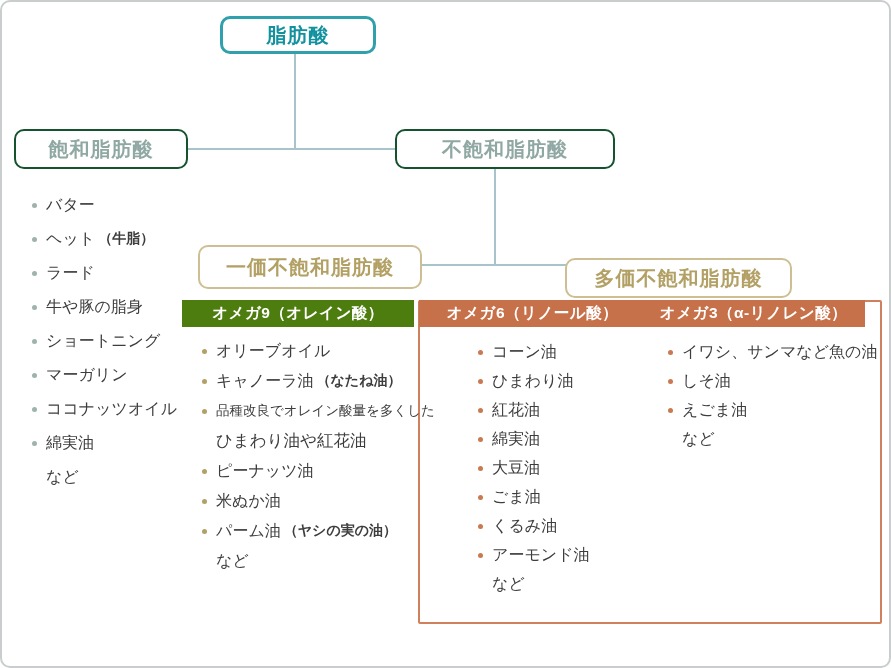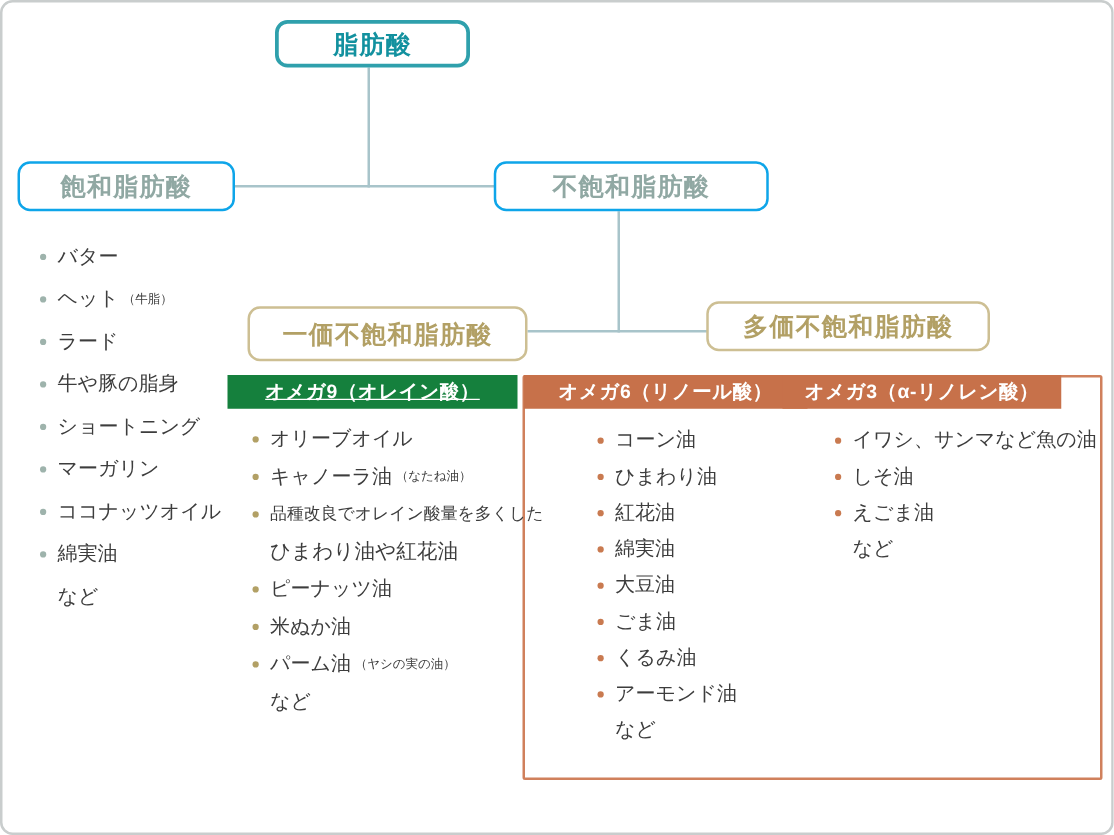--- a/index.html
+++ b/index.html
@@ -3,41 +3,41 @@
 <meta charset="utf-8">
 <style>
   html,body{margin:0;padding:0;background:#fff;}
   body{font-family:"Liberation Sans","DejaVu Sans",sans-serif;}
   .canvas{position:relative;width:891px;height:668px;box-sizing:border-box;
           background:#fff;border:2px solid #c9cdcd;border-radius:10px;overflow:hidden;}
   .node{position:absolute;display:flex;align-items:center;justify-content:center;
         border-radius:10px;font-weight:bold;font-size:20px;background:#fff;
         box-sizing:border-box;letter-spacing:1px;z-index:3;}
   .node.teal{border:3px solid #2fa0ac;color:#12919f;}
-  .node.sage{border:2px solid #0ea5e9;color:#90a8a3;}
+  .node.sage{border:2px solid #14532d;color:#90a8a3;}
   .node.tan{border:2px solid #cdbf93;color:#b2a065;}
   .node.essential{border:2px solid #d4794f;color:#d2643a;}
   .line{position:absolute;background:#a8c4ca;z-index:1;}
   .orange-rect{position:absolute;left:416px;top:298px;width:464px;height:324px;
                border:2px solid #d0805c;box-sizing:border-box;border-radius:2px;z-index:0;}
   .col-header{position:absolute;height:27px;display:flex;align-items:center;justify-content:center;
               color:#ffffff;font-weight:bold;font-size:15.5px;box-sizing:border-box;z-index:2;letter-spacing:.5px;}
-  .col-header.tan-bg{background:#15803d;text-decoration:underline;}
+  .col-header.tan-bg{background:#4d7c0f;}
   .col-header.orange-bg{background:#c7714a;}
   .list-wrap{position:absolute;z-index:2;color:#3d3d3d;}
   .oil-list{list-style:none;margin:0;padding:0;}
   .oil-item{display:flex;align-items:center;font-size:16px;}
   .lg .oil-item,.lg.etc-line{height:34px;}
   .md .oil-item,.md.etc-line{height:30px;}
   .sm .oil-item,.sm.etc-line{height:29px;}
   .bullet{width:5px;height:5px;border-radius:50%;margin-right:9px;flex:none;}
   .sage-b .bullet{background:#9eb3ac;}
   .tan-b .bullet{background:#b2a065;}
   .orange-b .bullet{background:#c97a50;}
-  .item-note{font-size:10px;margin-left:3px;white-space:nowrap;}
+  .item-note{font-size:14px;margin-left:3px;white-space:nowrap;font-weight:bold;}
   .item-text{white-space:nowrap;}
   .etc-line{display:flex;align-items:center;padding-left:14px;font-size:16px;}
   .special-line1{font-size:13.5px;white-space:nowrap;}
   .special-line2{height:30px;display:flex;align-items:center;padding-left:14px;font-size:16.5px;}
 </style>
 </head>
 <body>
 
 <div class="canvas">
 
@@ -55,21 +55,21 @@
   </div>
 
   <div class="node sage" style="left:393px;top:127px;width:220px;height:40px;">
     <span>不飽和脂肪酸</span>
   </div>
 
   <div class="node tan" style="left:196px;top:243px;width:224px;height:44px;">
     <span>一価不飽和脂肪酸</span>
   </div>
 
-  <div class="node tan" style="left:563px;top:239px;width:227px;height:40px;">
+  <div class="node tan" style="left:563px;top:256px;width:227px;height:40px;">
     <span>多価不飽和脂肪酸</span>
   </div>
 
   <div class="list-wrap sage-b" style="left:30px;top:186px;">
     <ul class="oil-list lg">
 
         <li class="oil-item">
           <span class="bullet"></span>
           <span class="item-text">バター</span>
           <span class="item-note"></span>
@@ -121,21 +121,21 @@
   </div>
 
   <div class="orange-rect"></div>
 
   <div class="col-header tan-bg" style="left:180px;top:298px;width:232px;">
     <span>オメガ9（オレイン酸）</span>
   </div>
   <div class="col-header orange-bg" style="left:417px;top:298px;width:227px;">
     <span>オメガ6（リノール酸）</span>
   </div>
-  <div class="col-header orange-bg" style="left:624px;top:298px;width:223px;">
+  <div class="col-header orange-bg" style="left:640px;top:298px;width:223px;">
     <span>オメガ3（α-リノレン酸）</span>
   </div>
 
   <div class="list-wrap tan-b" style="left:200px;top:334px;">
     <ul class="oil-list md">
 
         <li class="oil-item">
           <span class="bullet"></span>
           <span class="item-text">オリーブオイル</span>
           <span class="item-note"></span>

